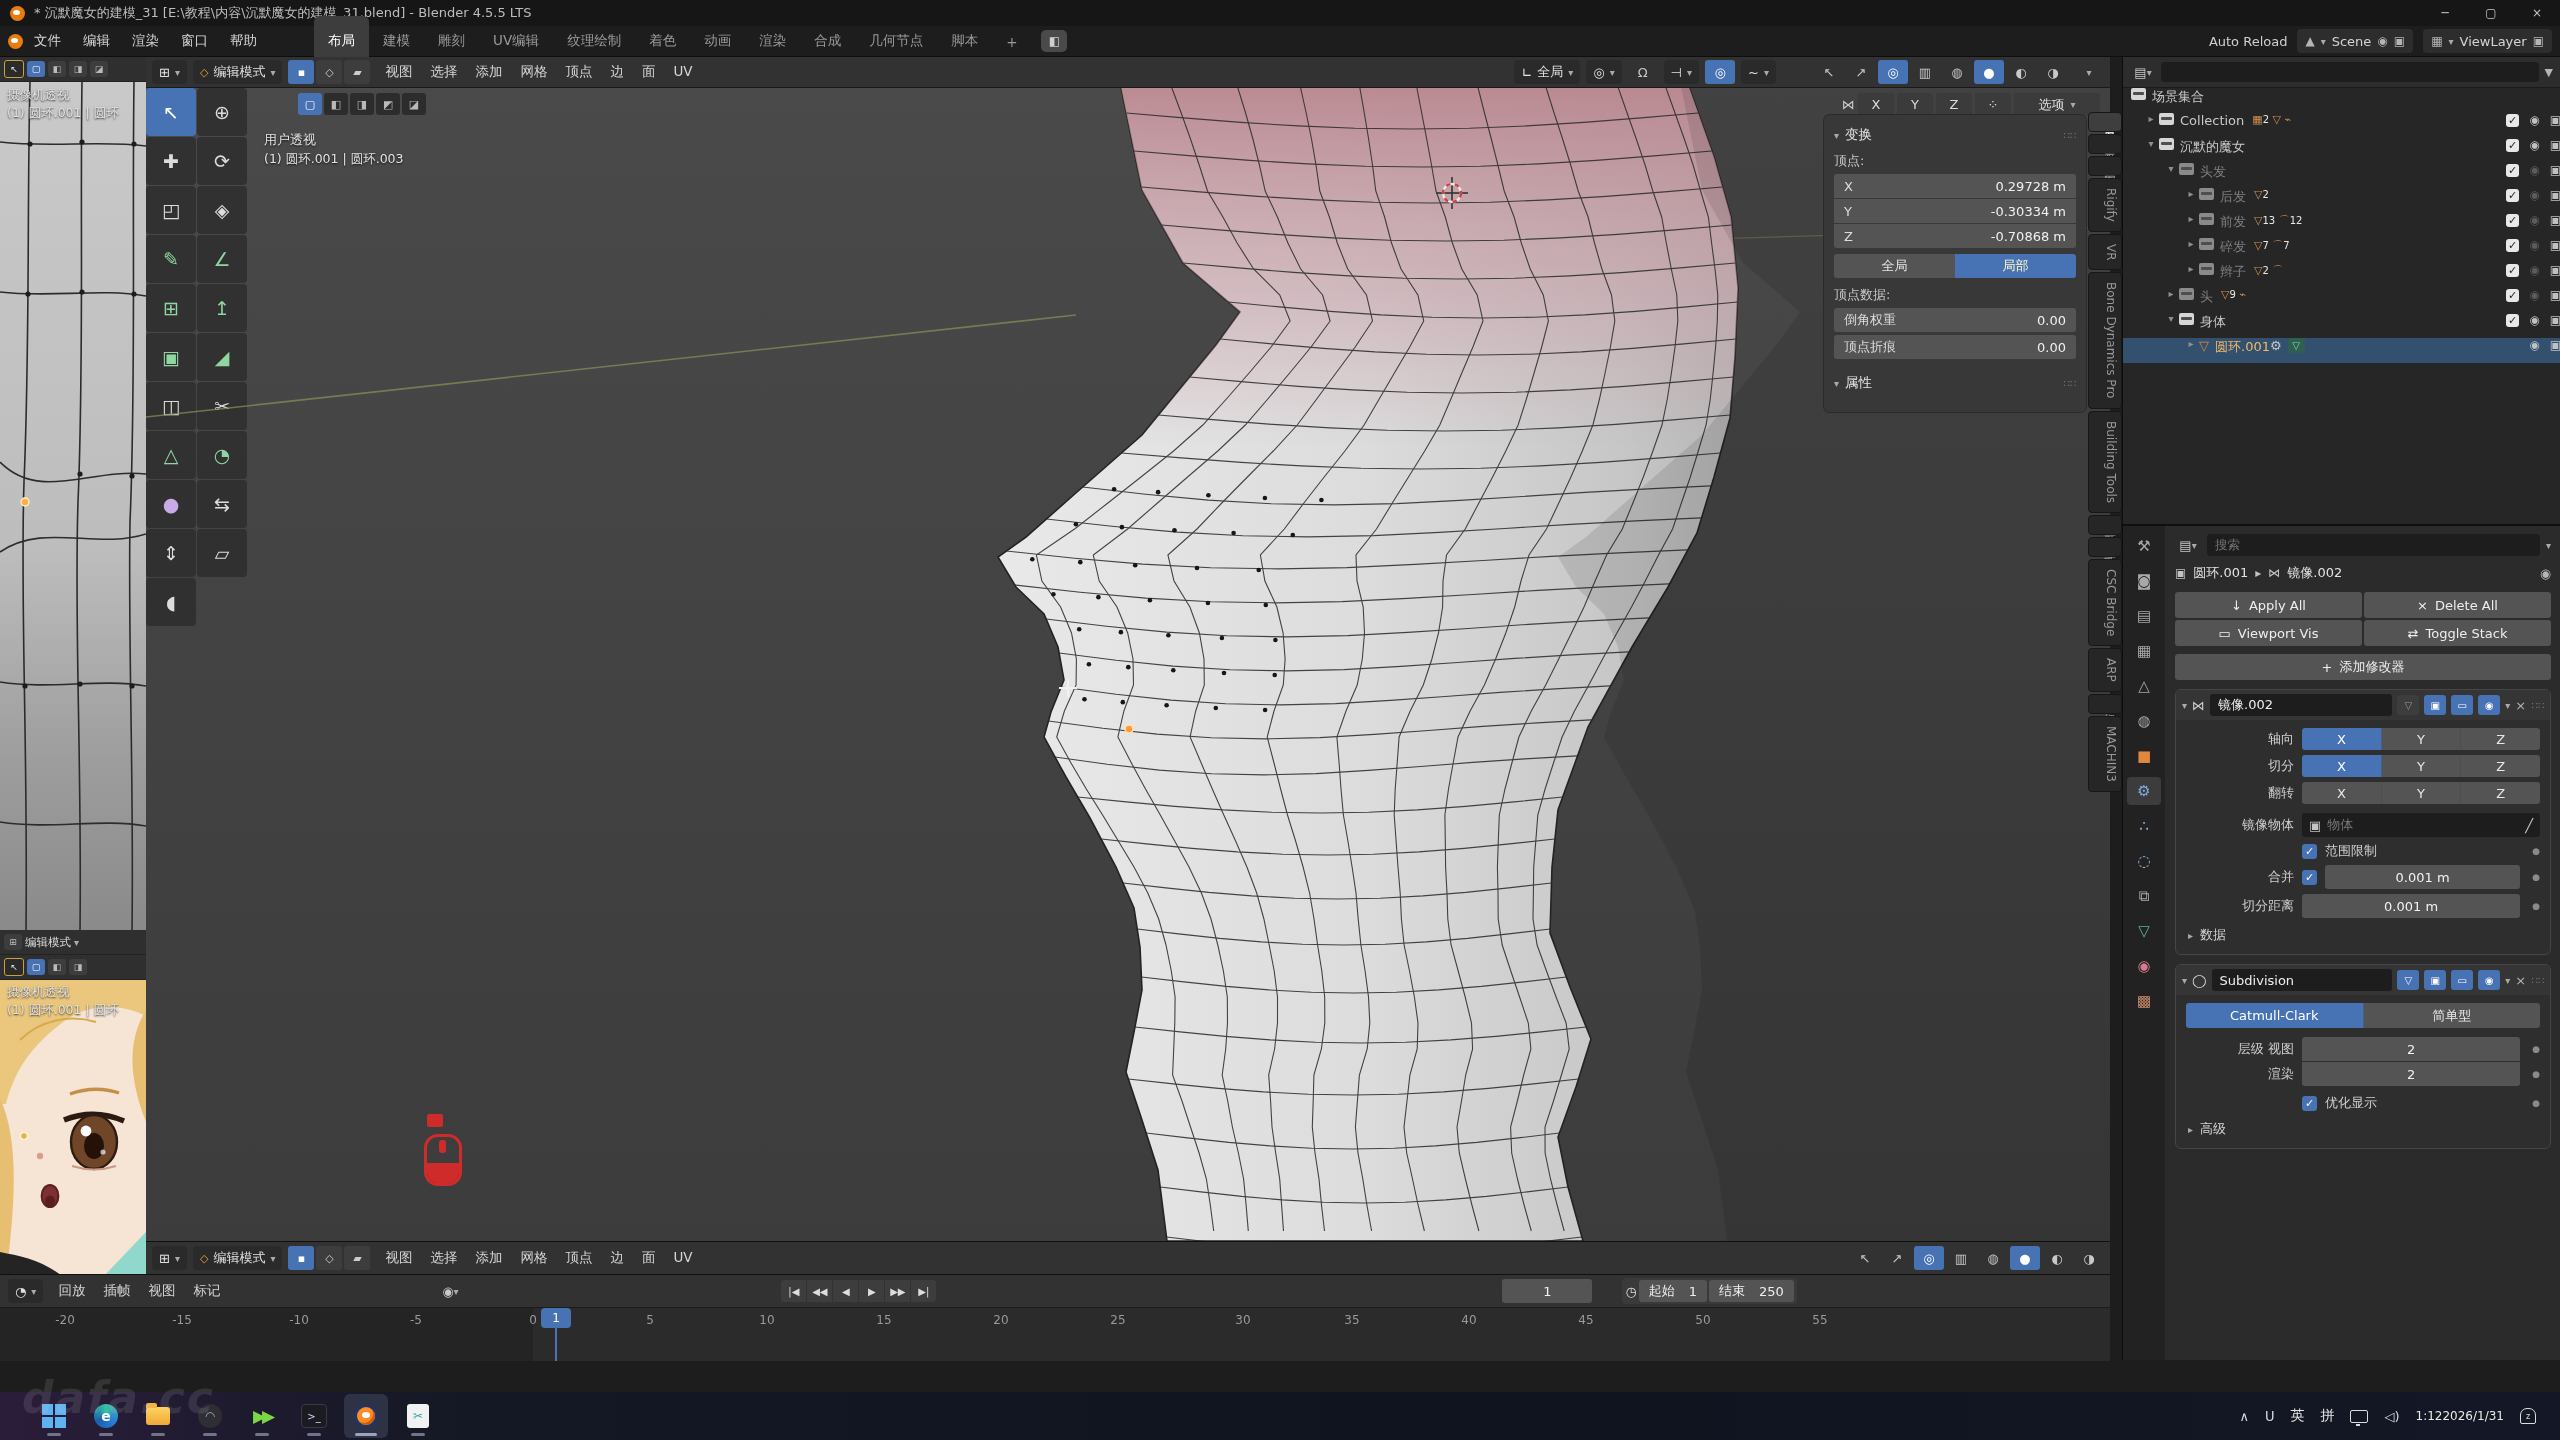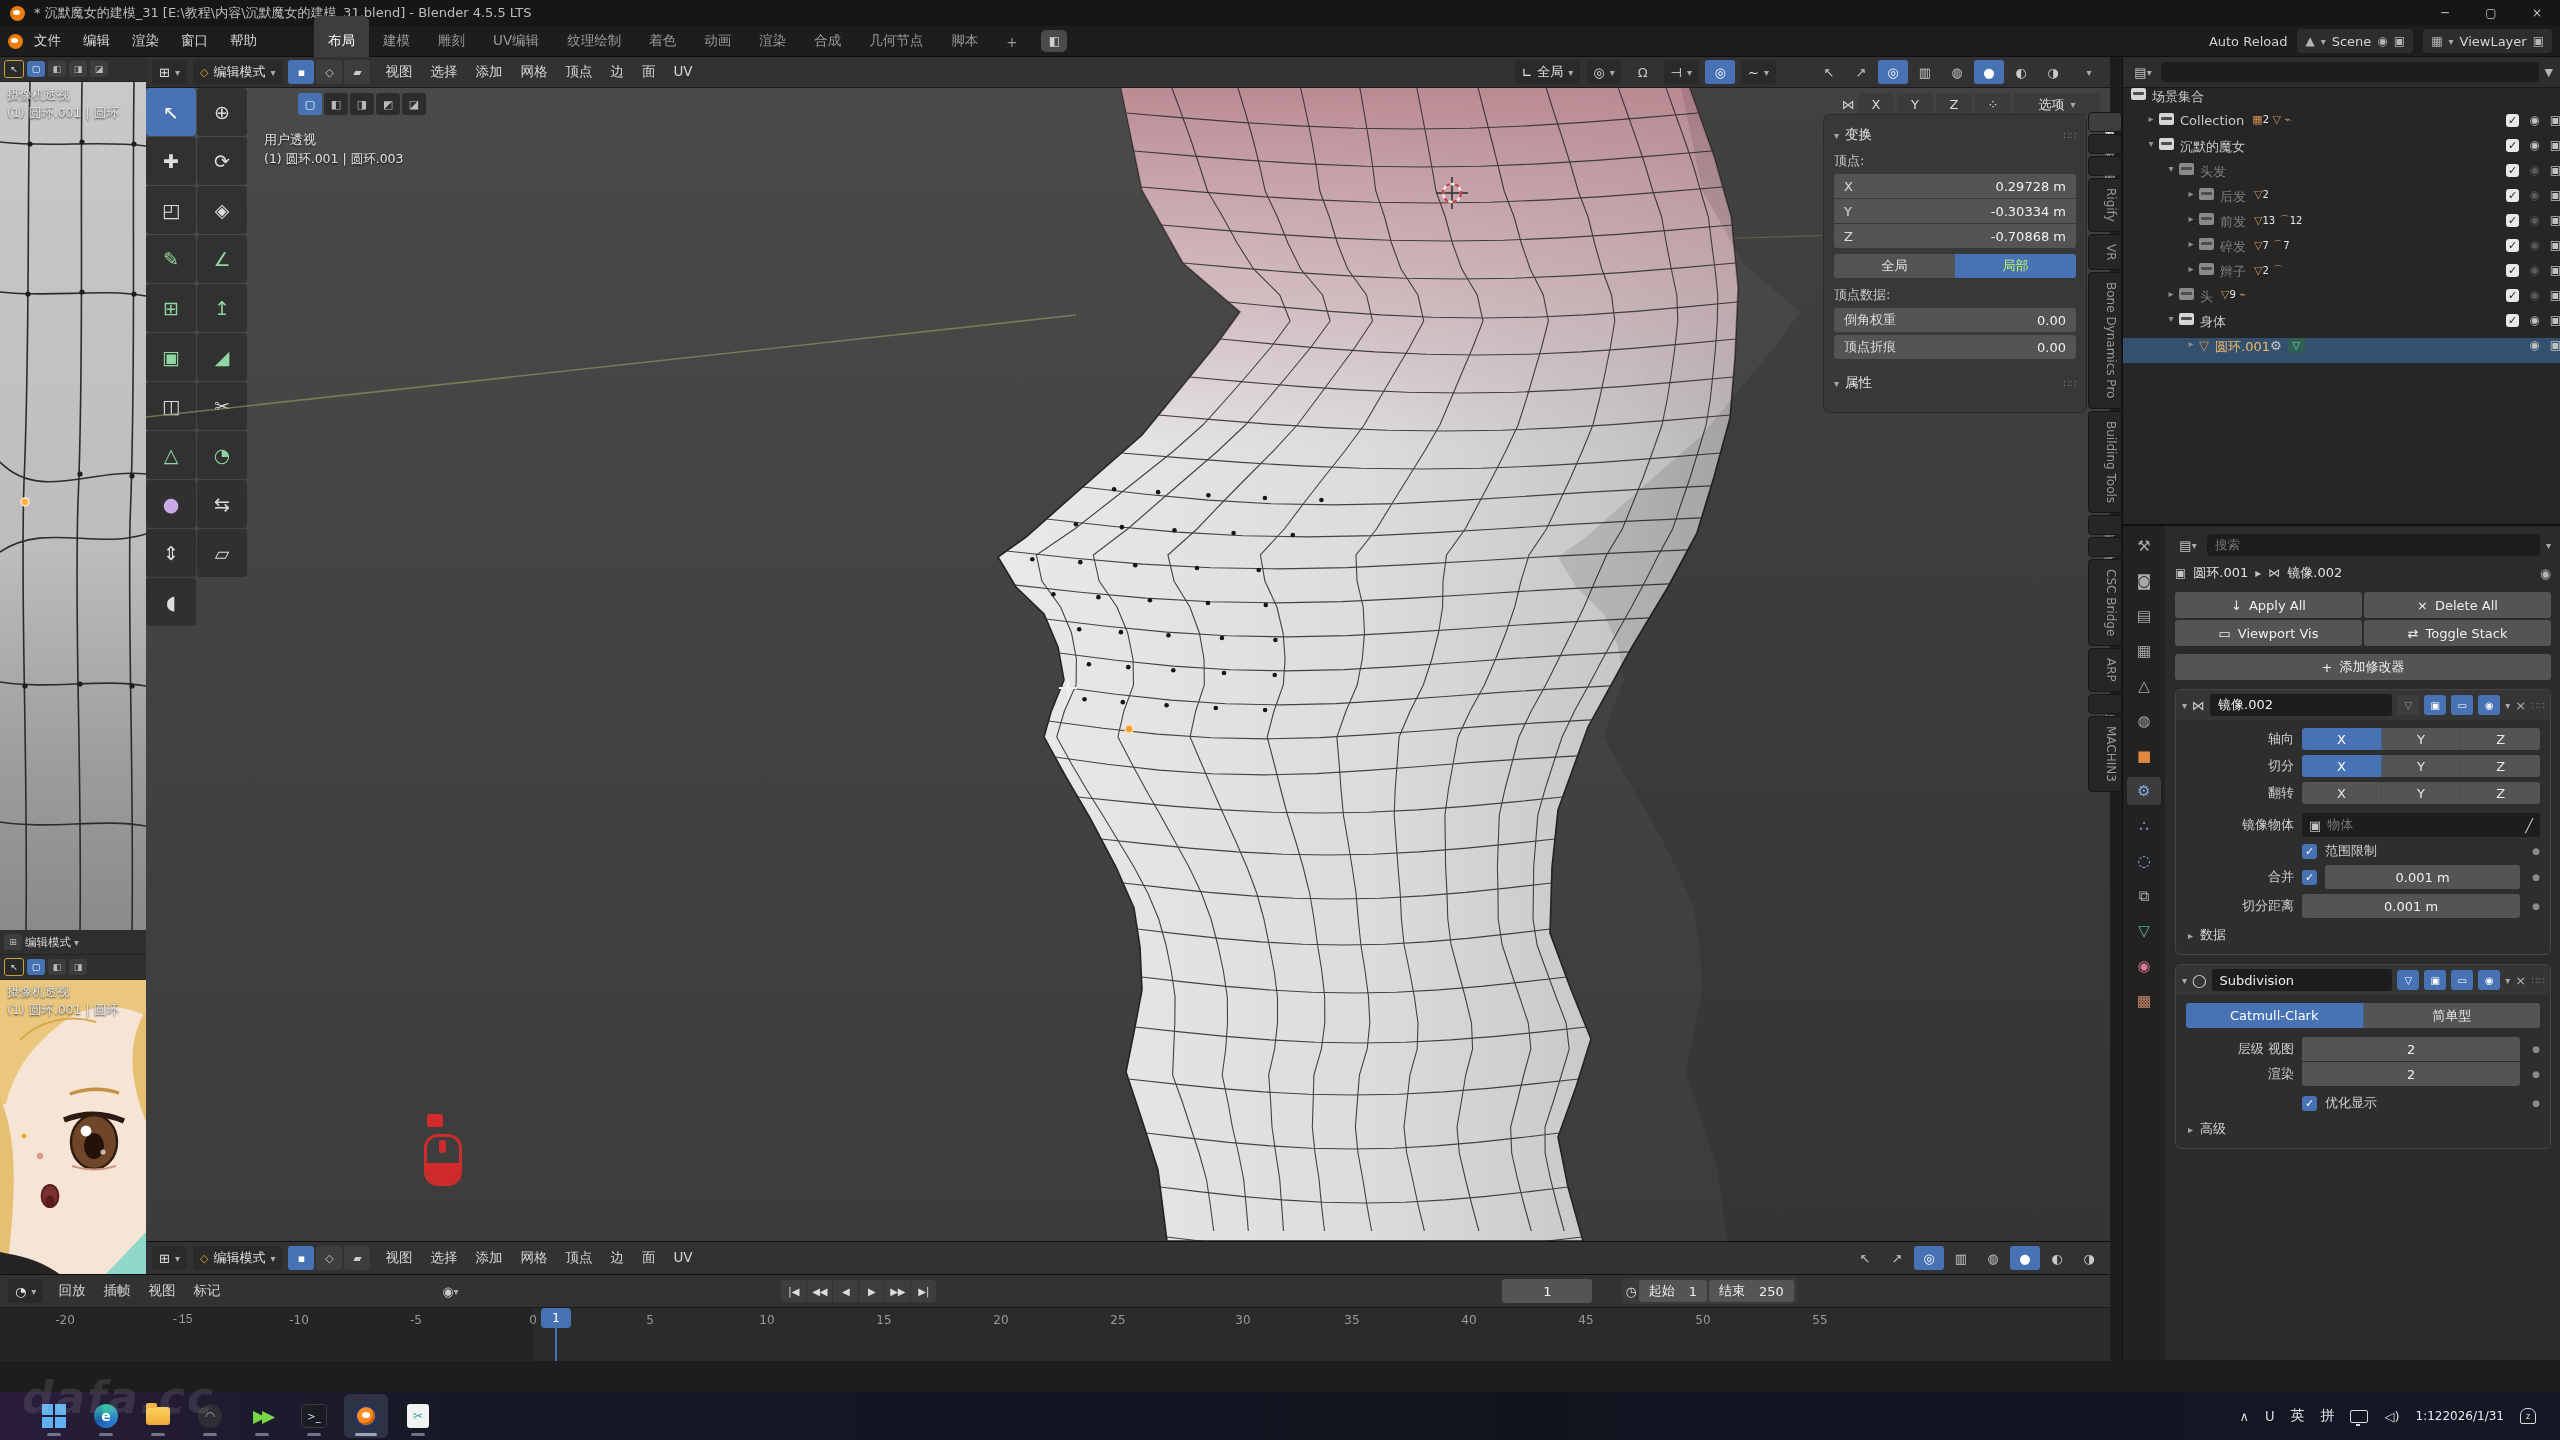--- a/index.html
+++ b/index.html
@@ -60,21 +60,21 @@
   .np-sec{display:flex;align-items:center;gap:6px;color:#e3e3e3;font-size:13.5px;margin:2px 0 8px}
   .np-sec .drag{margin-left:auto;color:#777;font-size:10px}
   .np-sub{color:#c9c9c9;margin:6px 0 4px}
   .np-field{display:flex;background:#545454;height:24px;align-items:center;padding:0 10px;color:#f0f0f0;margin-bottom:1px}
   .np-field:first-child{border-radius:3px 3px 0 0}
   .np-field:last-child{border-radius:0 0 3px 3px}
   .np-field .ax{width:40px;color:#ddd}.np-field .vv{margin-left:auto}
   #np-space{display:flex;margin:6px 0 8px}
   .np-space-btn{flex:1;height:24px;display:flex;align-items:center;justify-content:center;background:#545454;color:#e5e5e5}
   .np-space-btn:first-child{border-radius:3px 0 0 3px}.np-space-btn:last-child{border-radius:0 3px 3px 0}
-  .np-space-btn.active{background:#4772b4;color:#bef264}
+  .np-space-btn.active{background:#4772b4;color:#fef9c3}
   
   #side-tabs{left:2088px;top:112px;width:34px;display:flex;flex-direction:column;gap:2px;z-index:7}
   .side-tab{writing-mode:vertical-rl;padding:9px 3px;background:#262626;color:#9a9a9a;border:1px solid #171717;border-radius:4px;font-size:12px;text-align:center}
   .side-tab.active{background:#3e3e3e;color:#fff}
   
   #rightcol{left:2122px;top:57px;width:438px;height:1303px;background:#262626;border-left:1px solid #0d0d0d}
   #outliner{position:absolute;left:0;top:0;width:438px;height:467px;background:#262626;border-bottom:2px solid #0f0f0f;overflow:hidden}
   #outliner-header{height:30px;background:#2d2d2d;display:flex;align-items:center;gap:6px;padding:0 8px;border-bottom:1px solid #1a1a1a}
   #outliner-search{flex:1;background:#1d1d1d;border:none;border-radius:4px;height:20px;color:#ddd;padding:0 8px;font-size:12px;outline:none}
   .ol-row{display:flex;align-items:flex-start;height:25px;color:#c9c9c9;font-size:13px;position:relative}
@@ -996,21 +996,21 @@
         <div class="rangefield">
           <span>结束</span>
             <span>250</span>
         </div>
       </div>
     </div>
     <div id="tl-body">
       <div id="tl-before"></div>
       <div id="ruler">
           <div class="rnum" style="left: 43px;">-20</div>
-          <div class="rnum" style="left: 160px; font-family: Liberation Mono, monospace;">-15</div>
+          <div class="rnum" style="left: 160px;">-15</div>
           <div class="rnum" style="left: 277px;">-10</div>
           <div class="rnum" style="left: 394px;">-5</div>
           <div class="rnum" style="left: 511px;">0</div>
           <div class="rnum" style="left: 628px;">5</div>
           <div class="rnum" style="left: 745px;">10</div>
           <div class="rnum" style="left: 862px;">15</div>
           <div class="rnum" style="left: 979px;">20</div>
           <div class="rnum" style="left: 1096px;">25</div>
           <div class="rnum" style="left: 1221px;">30</div>
           <div class="rnum" style="left: 1330px;">35</div>

